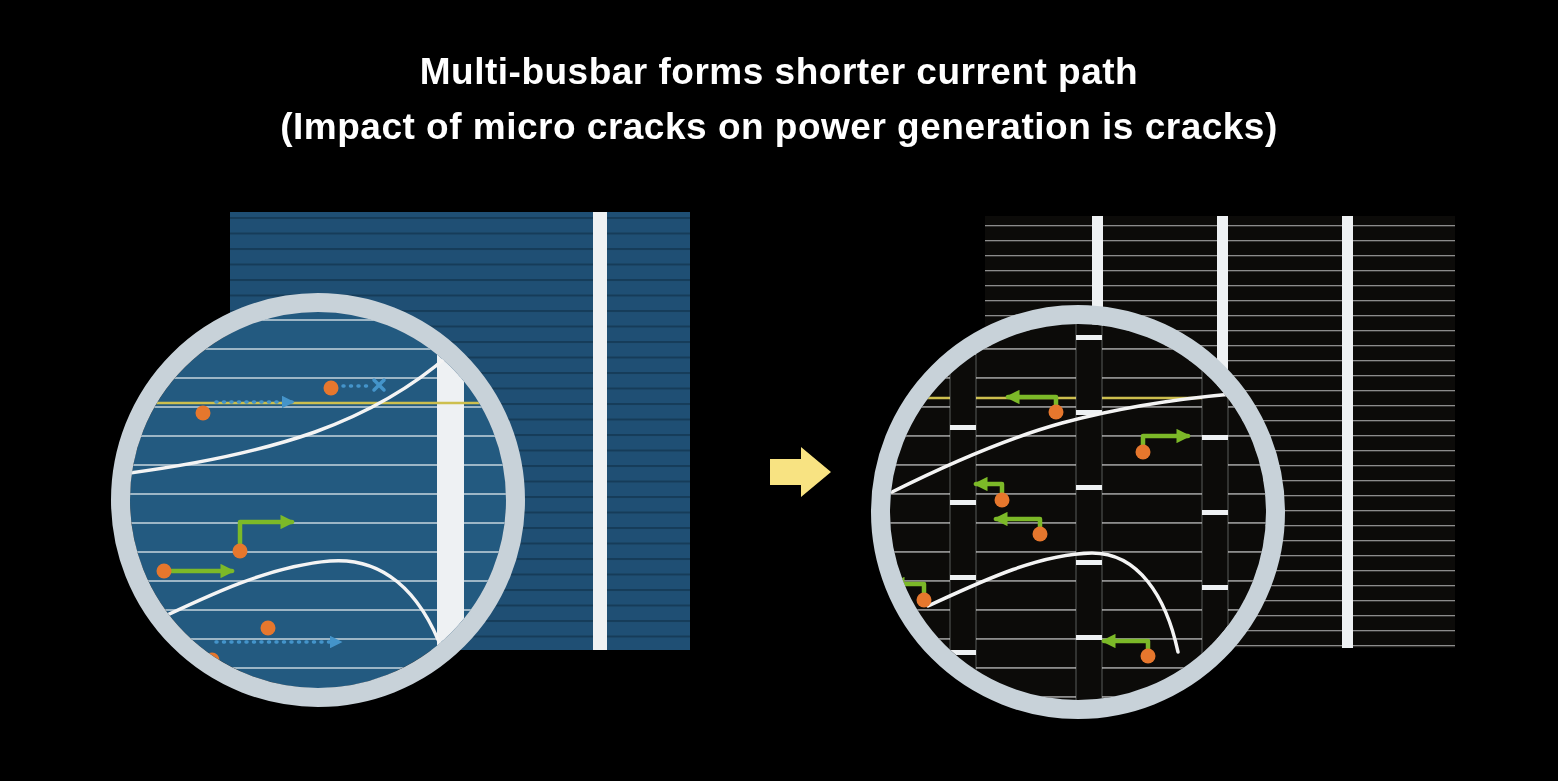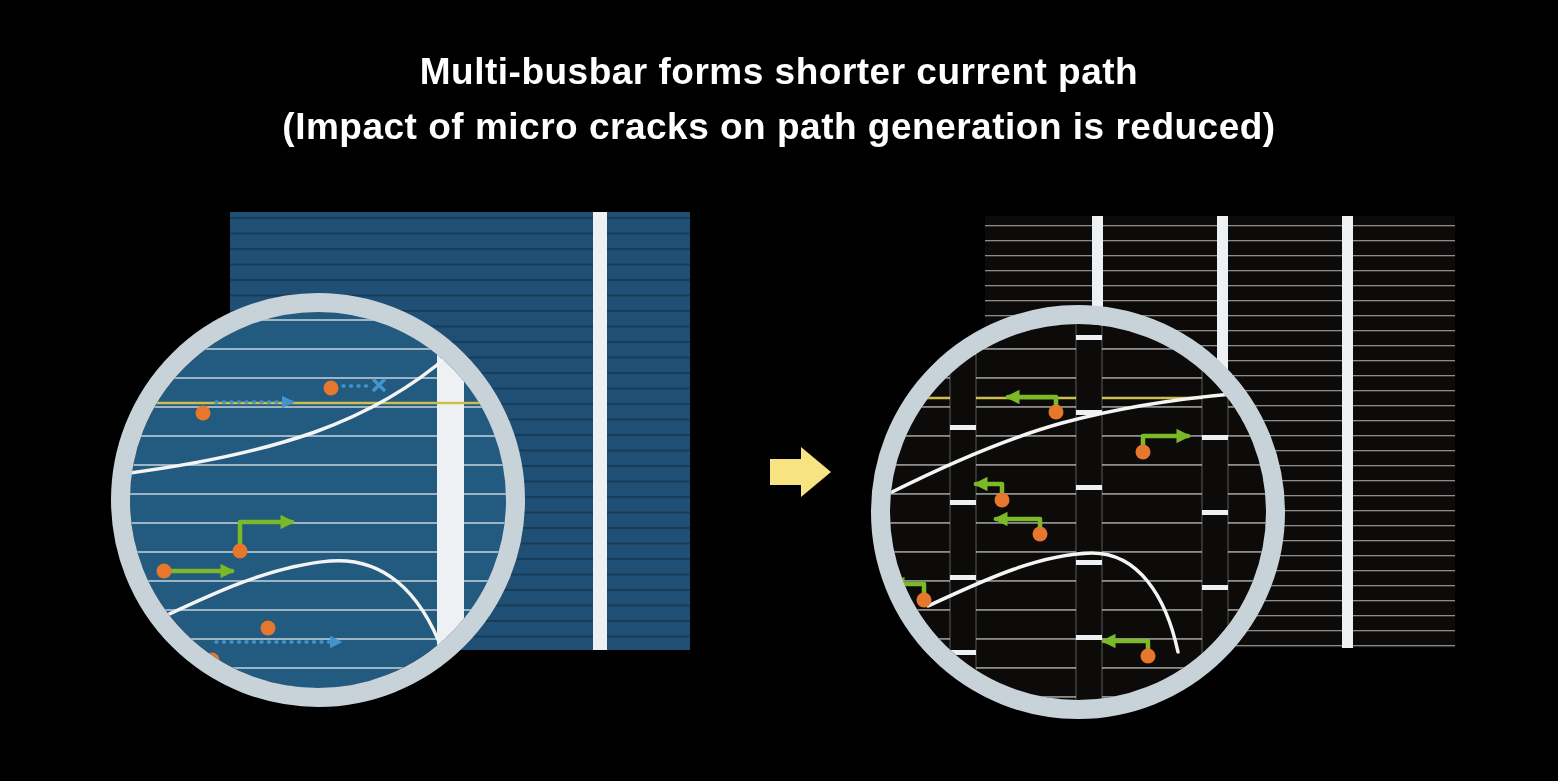--- a/index.html
+++ b/index.html
@@ -37,21 +37,21 @@
   .m-green{fill:var(--short_path_green,#7cb928);}
   .t-arrow{fill:var(--transition_arrow_yellow,#f8e382);}
 </style>
 </head>
 <body>
 
 <div class="stage">
 
   <div class="title">
     <div>Multi-busbar forms shorter current path</div>
-    <div>(Impact of micro cracks on path generation is reduced)</div>
+    <div>(Impact of micro cracks on power generation is cracks)</div>
   </div>
 
   <svg class="diagram-svg" width="1558" height="781" viewBox="0 0 1558 781">
     <defs>
       <pattern id="pLeft" width="10" height="15.5" patternUnits="userSpaceOnUse">
         <rect width="10" height="15.5" class="p-blue"></rect>
         <rect width="10" height="2" class="p-blue-line"></rect>
       </pattern>
       <pattern id="pLeftZoom" width="10" height="29" patternUnits="userSpaceOnUse">
         <rect width="10" height="29" class="p-zoomblue"></rect>

